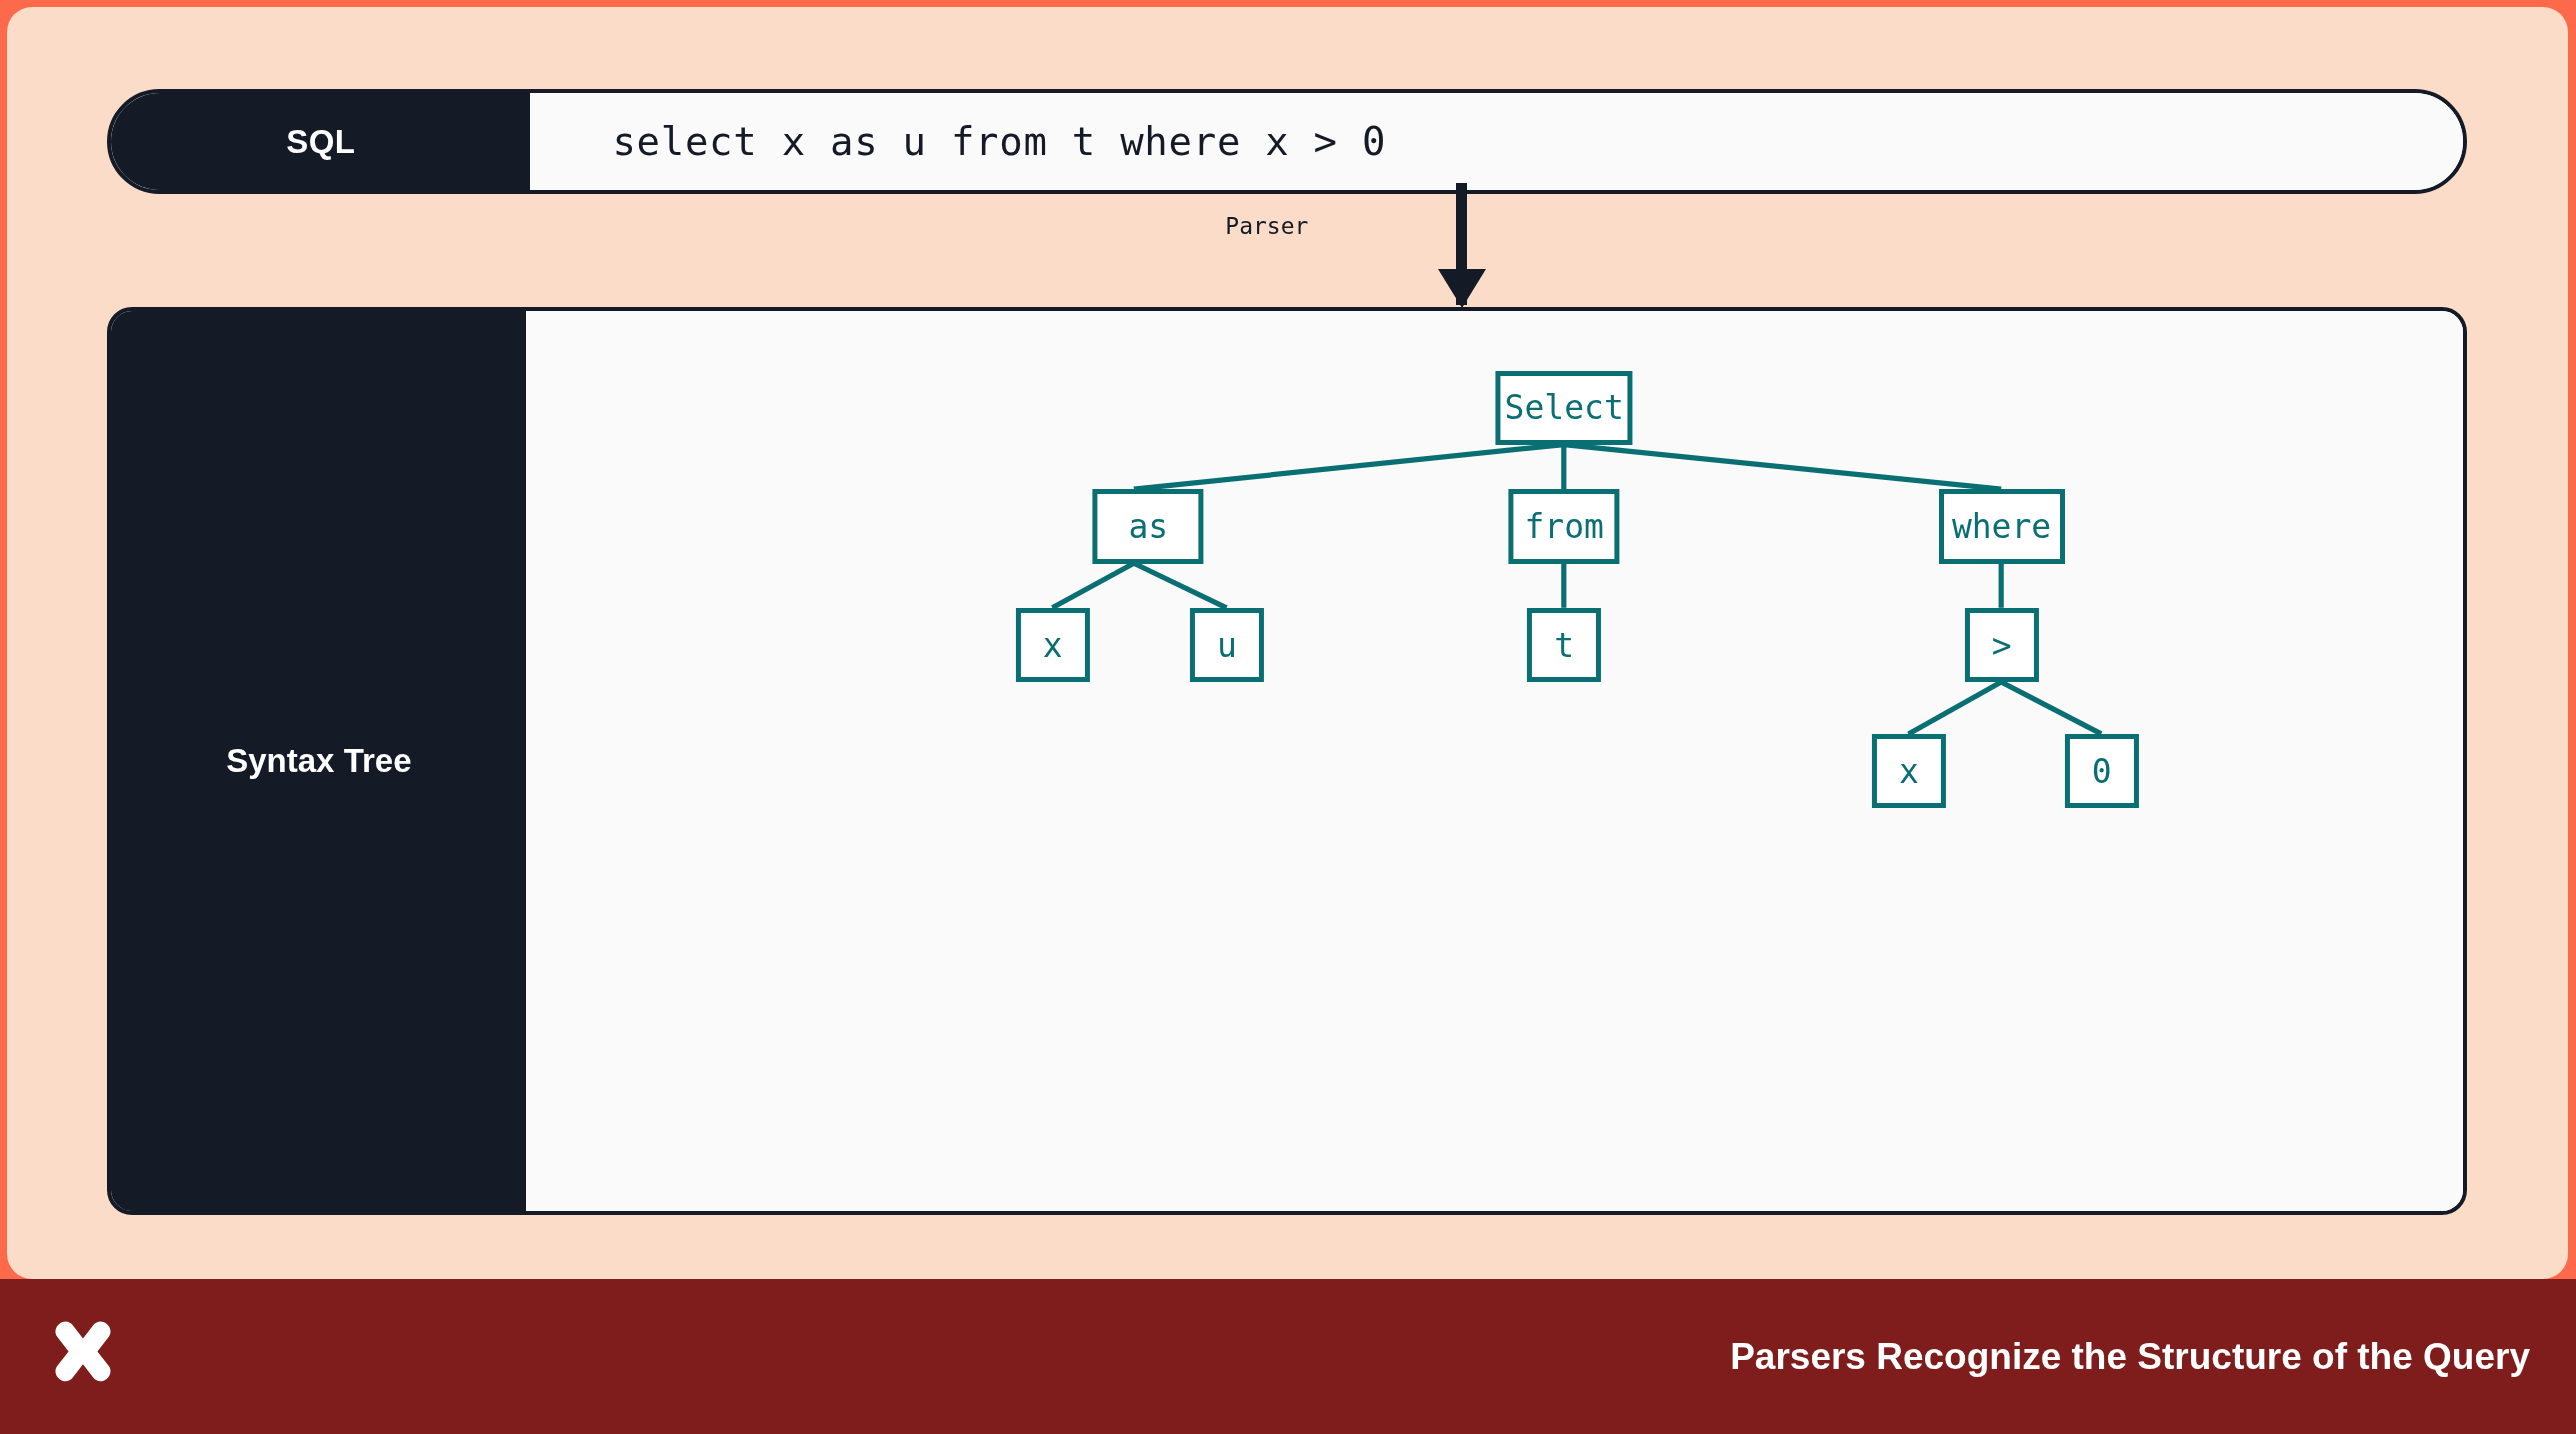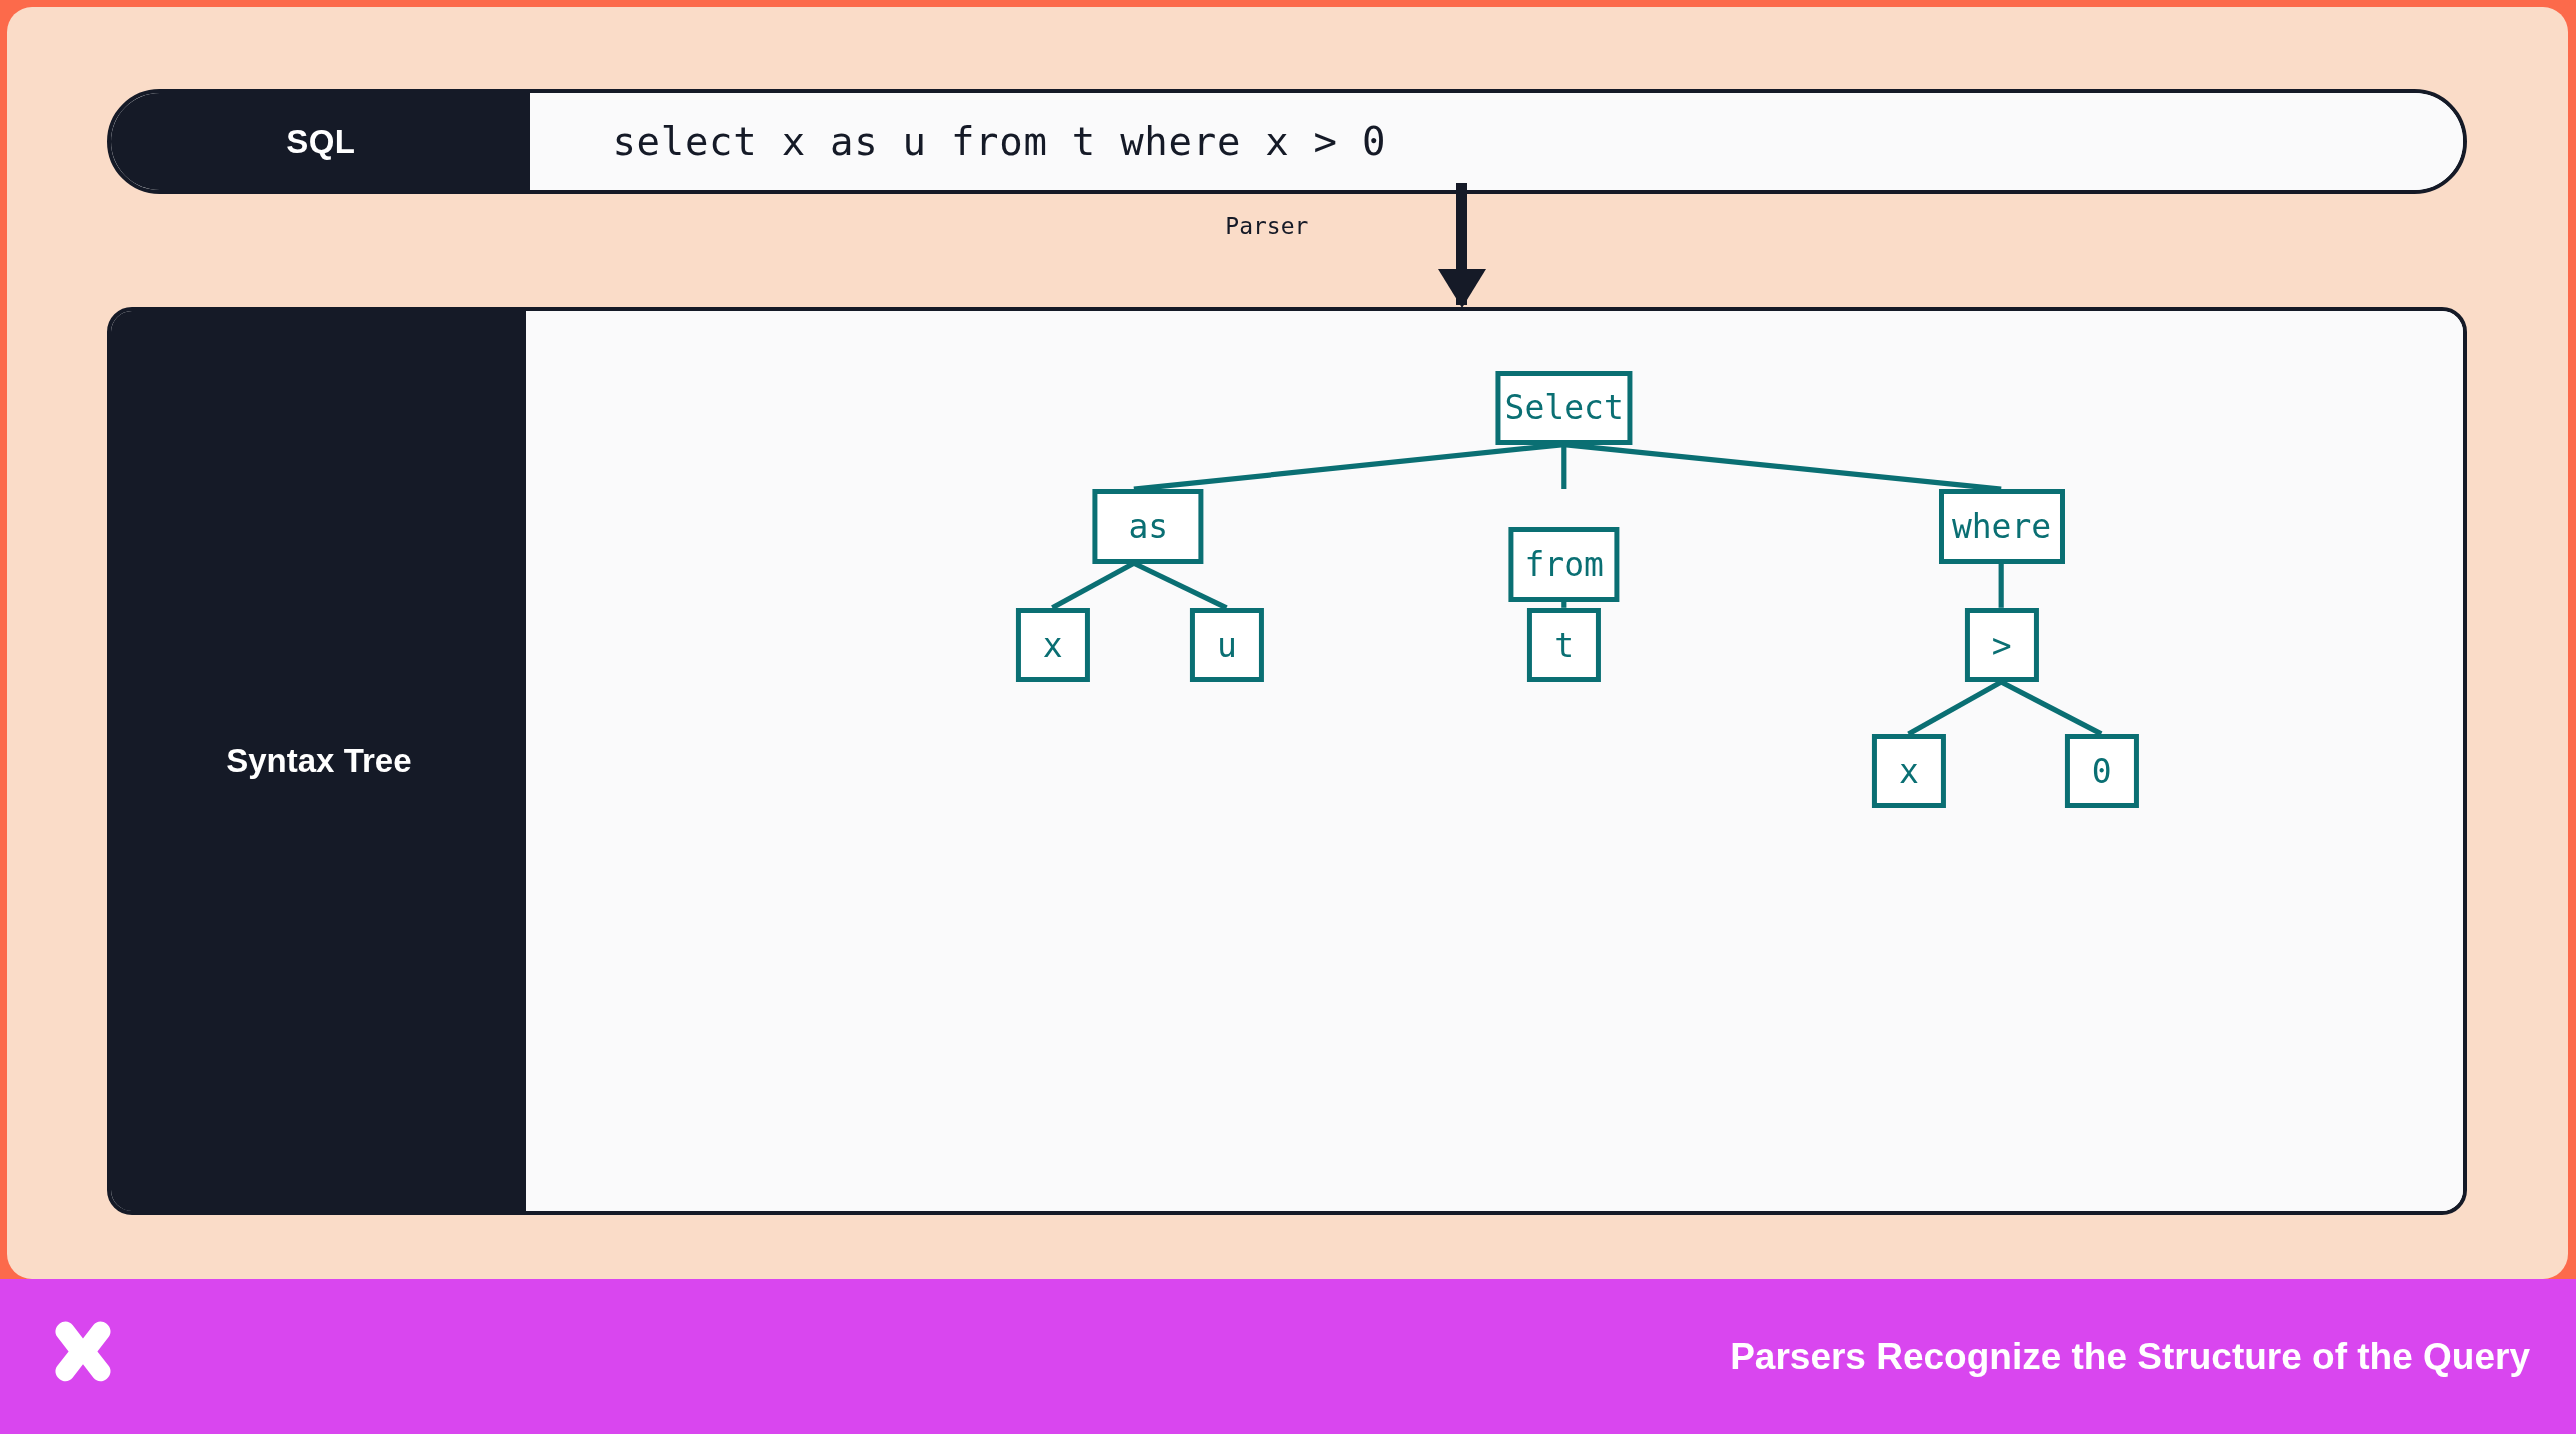--- a/index.html
+++ b/index.html
@@ -147,21 +147,21 @@
     transform: translateX(-50%);
   }
 
   
   #footer {
     position: absolute;
     left: 0;
     top: 1279px;
     width: 2576px;
     height: 156px;
-    background: #d946ef;
+    background: #7f1d1d;
     display: flex;
     align-items: center;
   }
   #logo {
     position: absolute;
     left: 43px;
     top: 50%;
     transform: translateY(-50%);
     width: 80px;
     height: 80px;
@@ -205,21 +205,21 @@
             <line x1="1990" y1="340" x2="1990" y2="400" stroke="#0a6f73" stroke-width="7"></line>
             <line x1="1990" y1="500" x2="1865" y2="570" stroke="#0a6f73" stroke-width="7"></line>
             <line x1="1990" y1="500" x2="2125" y2="570" stroke="#0a6f73" stroke-width="7"></line>
           </svg>
       <div class="tree-node" style="left: 53.5783%; top: 6.59522%; width: 7.07998%; height: 8.24402%;">
             <span>Select</span>
           </div>
           <div class="tree-node" style="left: 31.3816%; top: 19.7857%; width: 5.74053%; height: 8.24402%; margin-left: 14px;">
             <span>as</span>
           </div>
-          <div class="tree-node" style="left: 53.5783%; top: 19.7857%; width: 5.74053%; height: 8.24402%; margin-top: 38px;">
+          <div class="tree-node" style="left: 53.5783%; top: 19.7857%; width: 5.74053%; height: 8.24402%;">
             <span>from</span>
           </div>
           <div class="tree-node" style="left: 76.1577%; top: 19.7857%; width: 6.50593%; height: 8.24402%;">
             <span>where</span>
           </div>
           <div class="tree-node" style="left: 27.1718%; top: 32.9761%; width: 3.82702%; height: 8.24402%;">
             <span>x</span>
           </div>
           <div class="tree-node" style="left: 36.1653%; top: 32.9761%; width: 3.82702%; height: 8.24402%;">
             <span>u</span>

